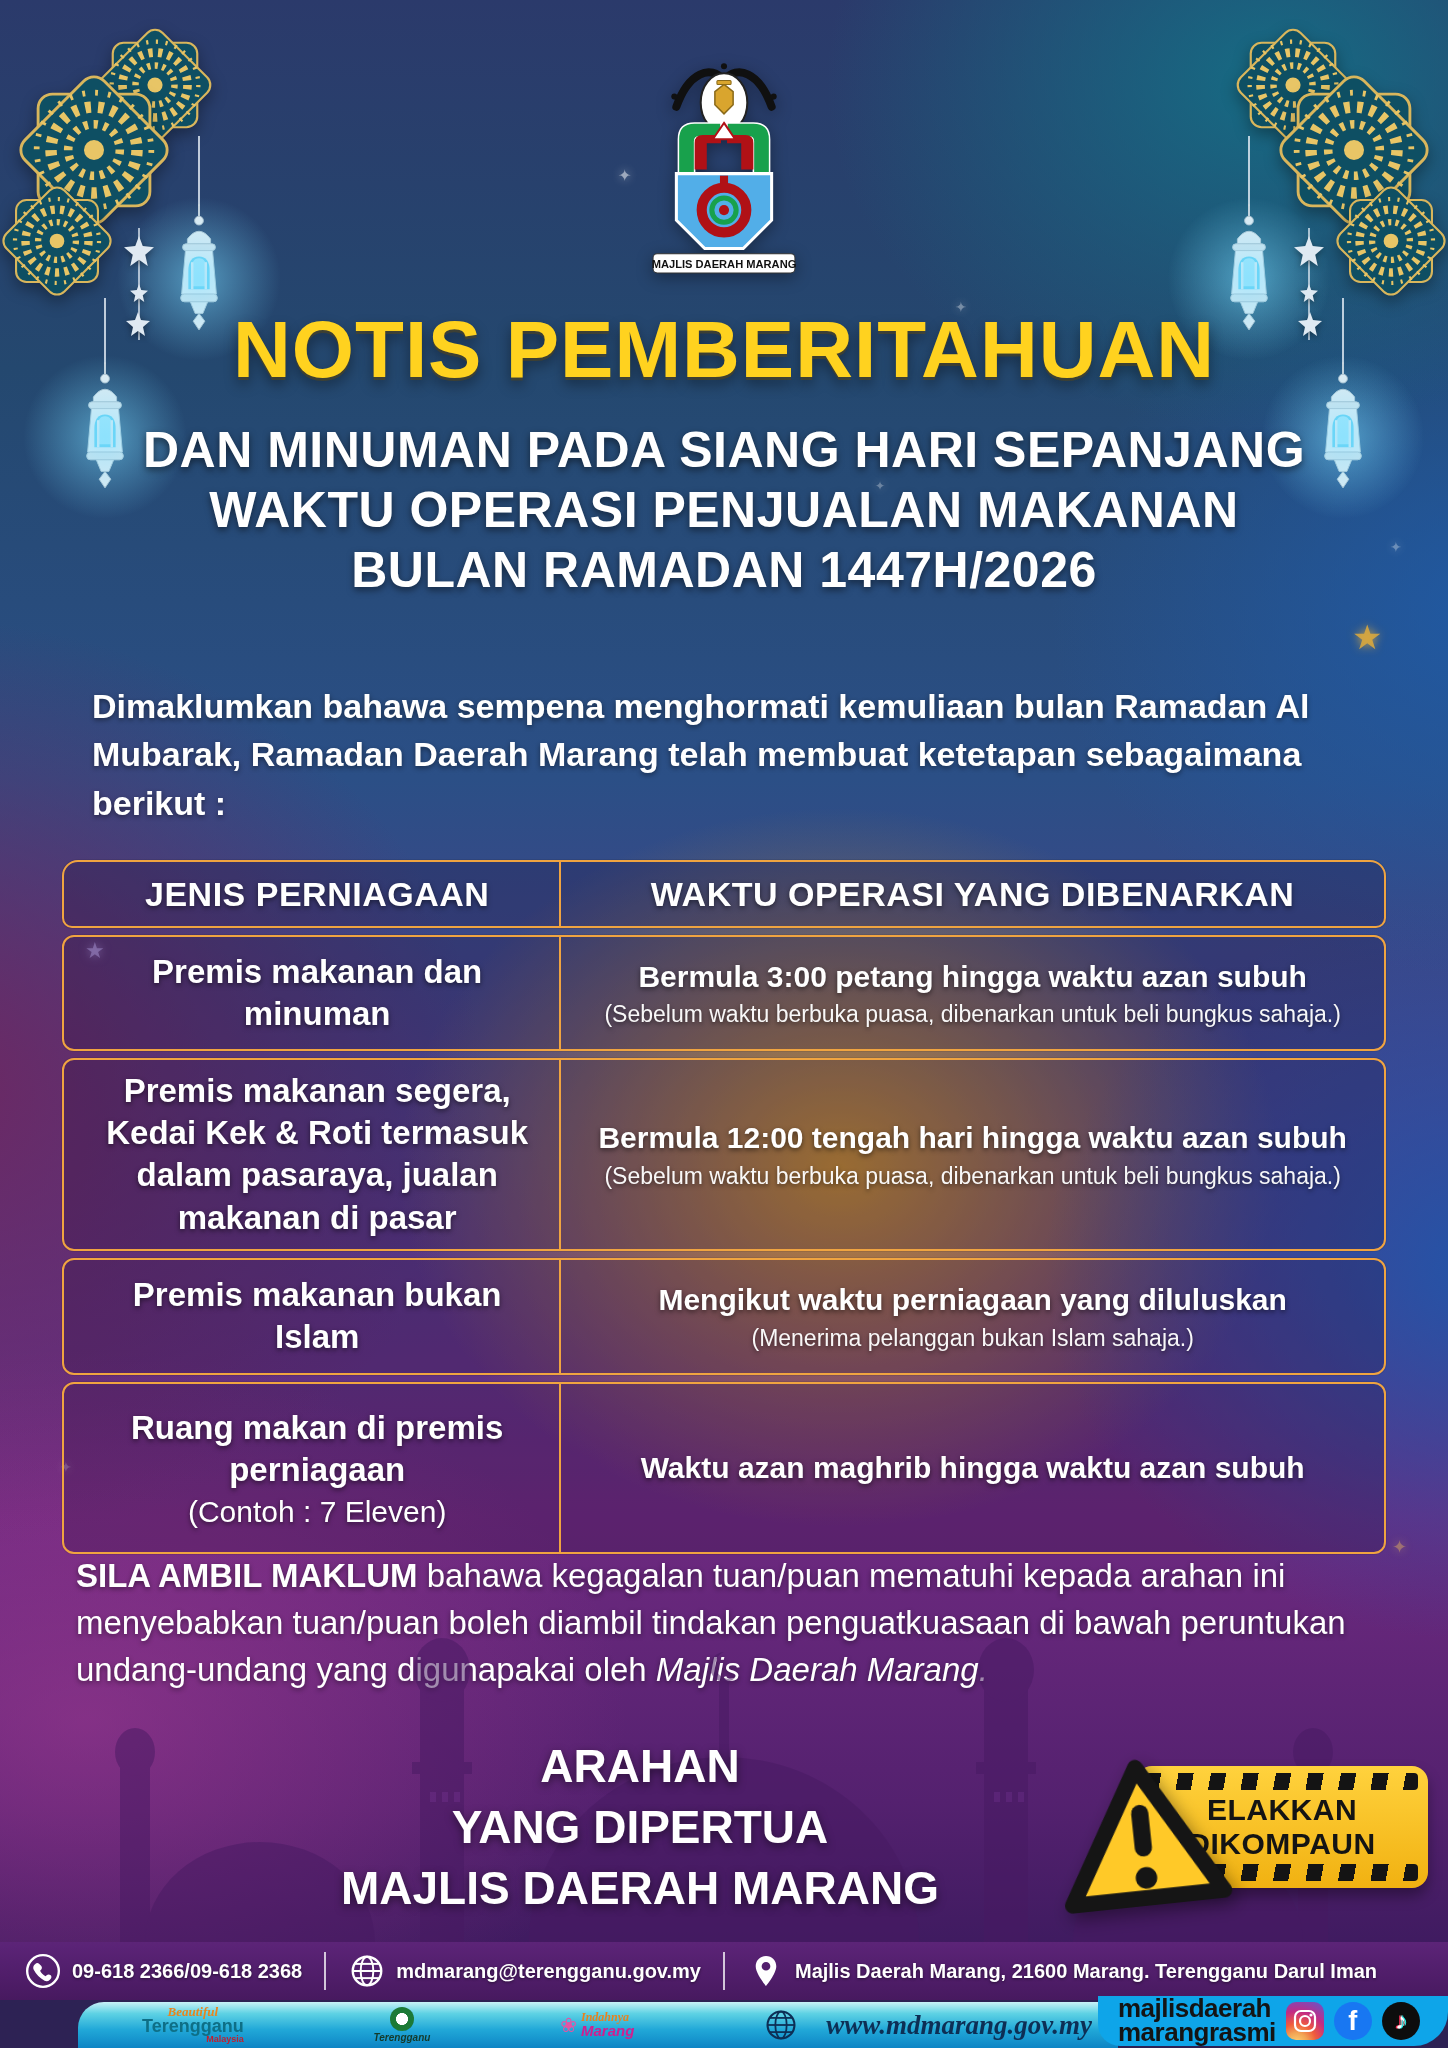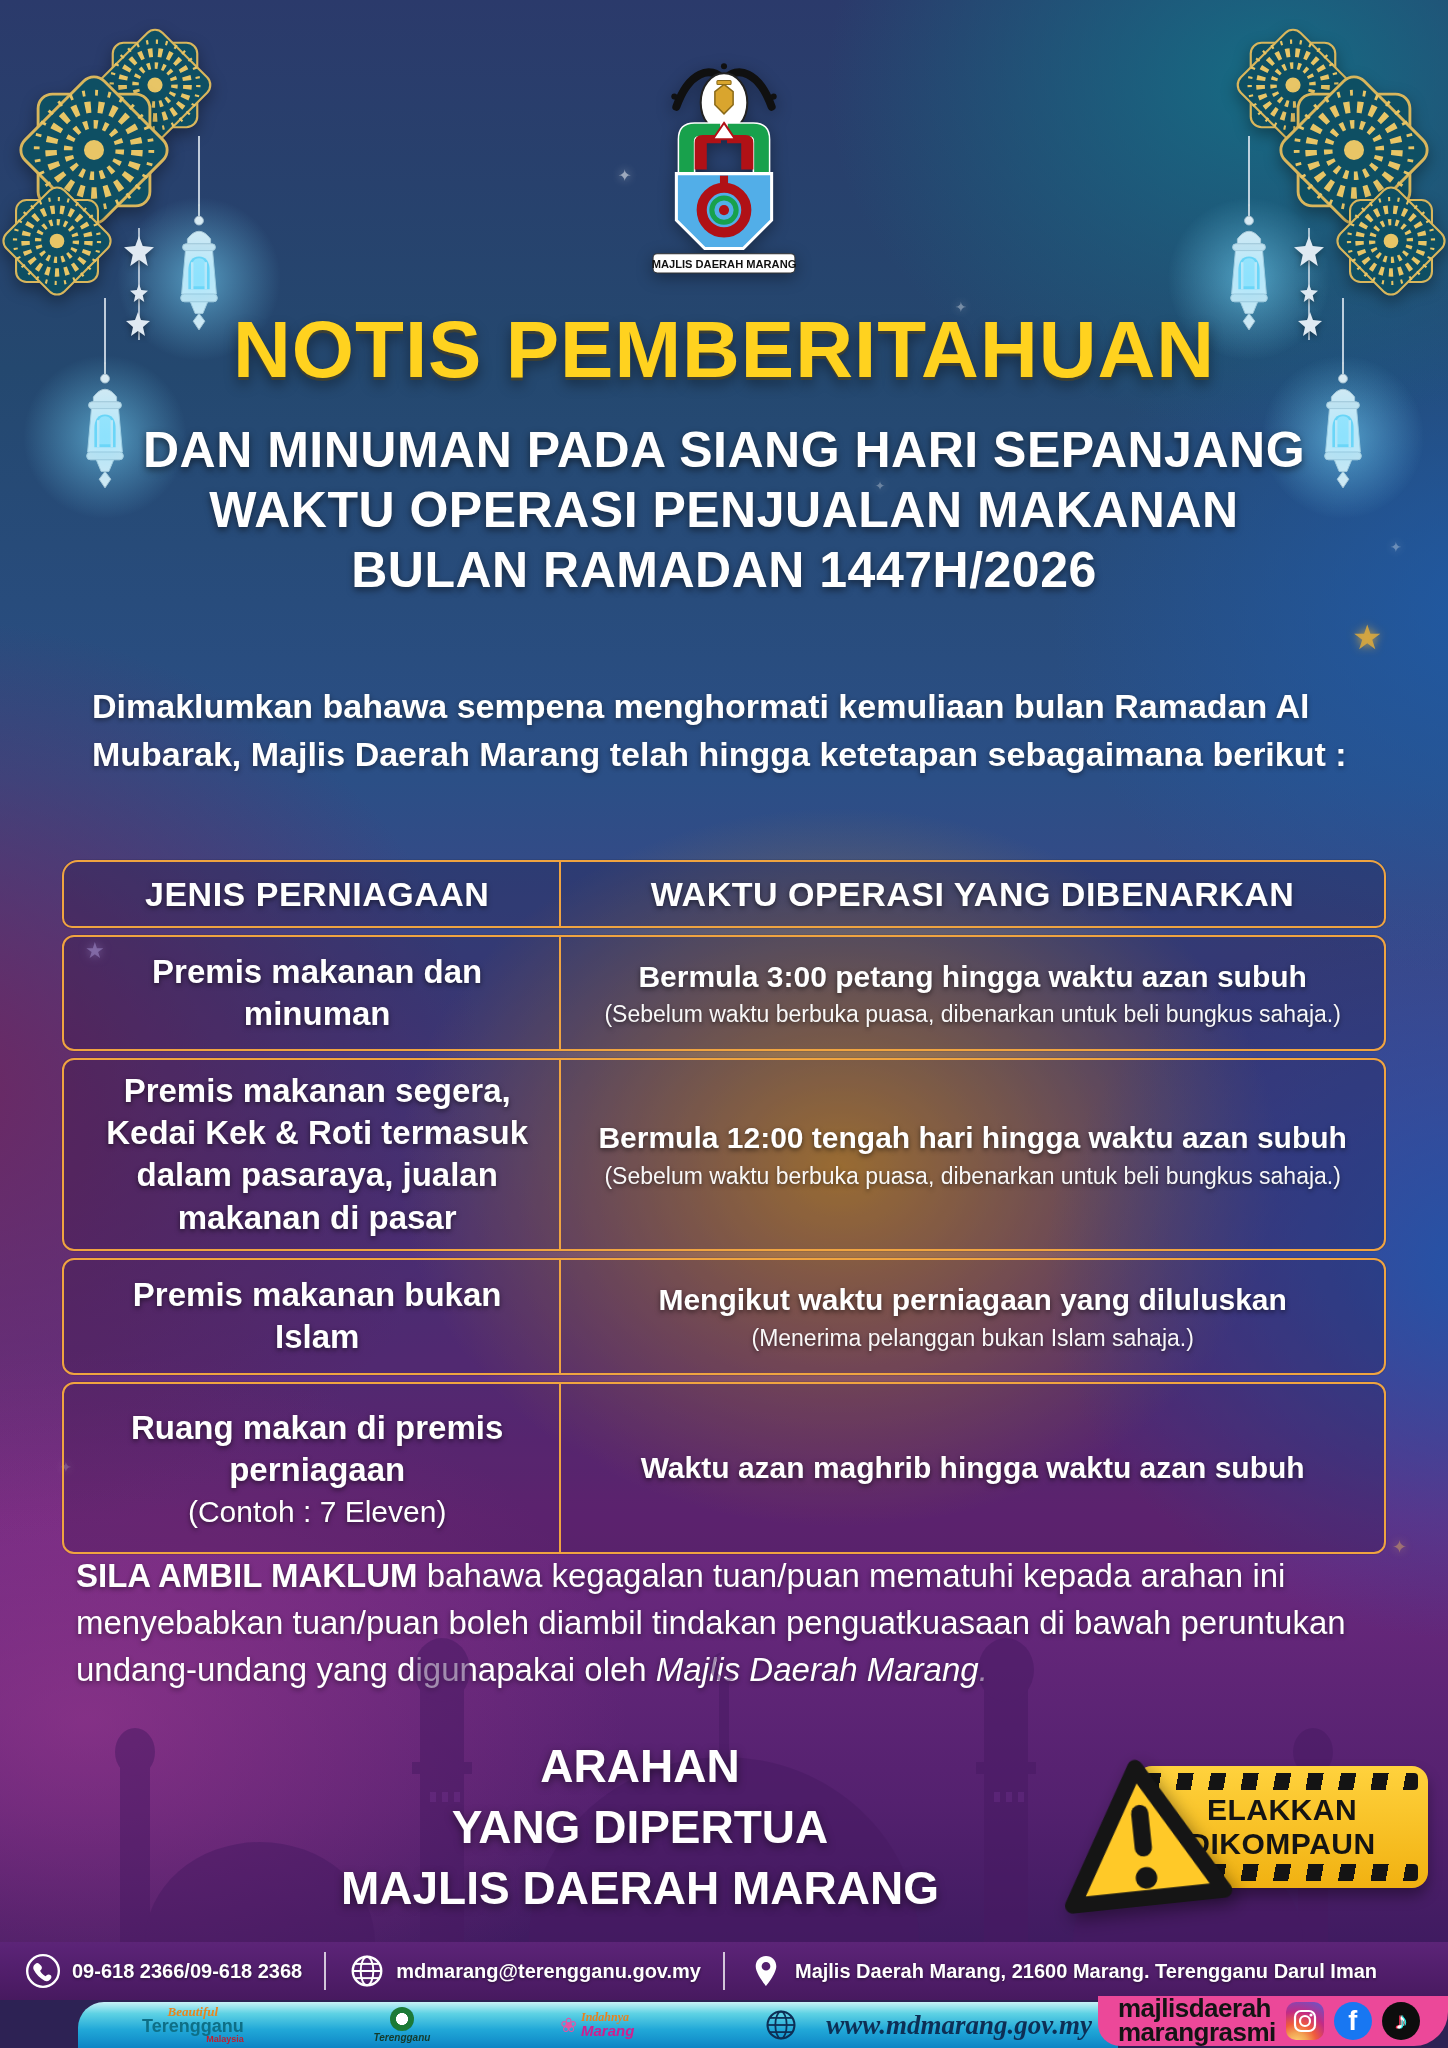--- a/index.html
+++ b/index.html
@@ -104,21 +104,21 @@
   .crest2{width:24px;height:24px;border-radius:50%;background:radial-gradient(circle,#fff 35%,#1c7a36 36% 70%,#0c4f20 71%);}
   .pl2-label{font-size:10px;font-weight:bold;font-style:italic;color:#143a2a;}
   .plogo3{display:flex;align-items:center;gap:4px;}
   .flower{font-size:20px;color:#e255a5;line-height:1;}
   .pl3-col{display:flex;flex-direction:column;line-height:.95;}
   .pl3-indahnya{font-family:"Liberation Serif",serif;font-style:italic;font-size:12px;color:#e8821e;font-weight:bold;}
   .pl3-marang{font-size:15px;font-weight:bold;font-style:italic;color:#d11f8f;}
   .site{display:flex;align-items:center;gap:28px;}
   .site-text{font-family:"Liberation Serif",serif;font-style:italic;font-weight:bold;font-size:27px;color:#0d2f55;}
   .grey-panel{position:absolute;top:1996px;left:1098px;width:350px;height:50px;box-sizing:border-box;
-              background:#ec4899;border-radius:0 0 34px 22px;display:flex;align-items:center;gap:10px;
+              background:#0ea5e9;border-radius:0 0 34px 22px;display:flex;align-items:center;gap:10px;
               padding:0 14px 0 20px;}
   .handle{font-size:26px;font-weight:bold;color:#141414;line-height:.92;letter-spacing:-.5px;}
   .soc{width:38px;height:38px;border-radius:50%;display:flex;align-items:center;justify-content:center;flex:0 0 auto;}
   .ig{border-radius:10px;background:radial-gradient(circle at 28% 110%,#ffd676 0%,#f2a454 22%,#f05c3c 40%,#c22b86 65%,#6b54c6 95%);}
   .fb{background:#1877f2;color:#fff;font-size:27px;font-weight:bold;}
   .tk{background:#0d0d0d;color:#fff;font-size:24px;font-weight:bold;
       text-shadow:1.5px 0 0 #25f4ee,-1.5px 0 0 #fe2c55;}
   .defs{position:absolute;width:0;height:0;}
 </style>
 </head>
@@ -264,21 +264,21 @@
       <text x="75" y="209" font-size="11" font-weight="bold" text-anchor="middle" fill="#111">MAJLIS DAERAH MARANG</text>
     </svg>
     <h1 class="title">NOTIS PEMBERITAHUAN</h1>
     <div class="subtitle">
       <div>DAN MINUMAN PADA SIANG HARI SEPANJANG</div>
       <div>WAKTU OPERASI PENJUALAN MAKANAN</div>
       <div>BULAN RAMADAN 1447H/2026</div>
     </div>
   </header>
 
-  <p class="intro">Dimaklumkan bahawa sempena menghormati kemuliaan bulan Ramadan Al Mubarak, Majlis Daerah Marang telah hingga ketetapan sebagaimana berikut :</p>
+  <p class="intro">Dimaklumkan bahawa sempena menghormati kemuliaan bulan Ramadan Al Mubarak, Ramadan Daerah Marang telah membuat ketetapan sebagaimana berikut :</p>
 
   <section class="rules">
     <div class="rule-row head">
       <div class="cell cell-biz hd">JENIS PERNIAGAAN</div>
       <div class="cell cell-time hd">WAKTU OPERASI YANG DIBENARKAN</div>
     </div>
     <div class="rule-row r1">
       <div class="cell cell-biz">
         <div class="biz">Premis makanan dan minuman</div>
       </div>

